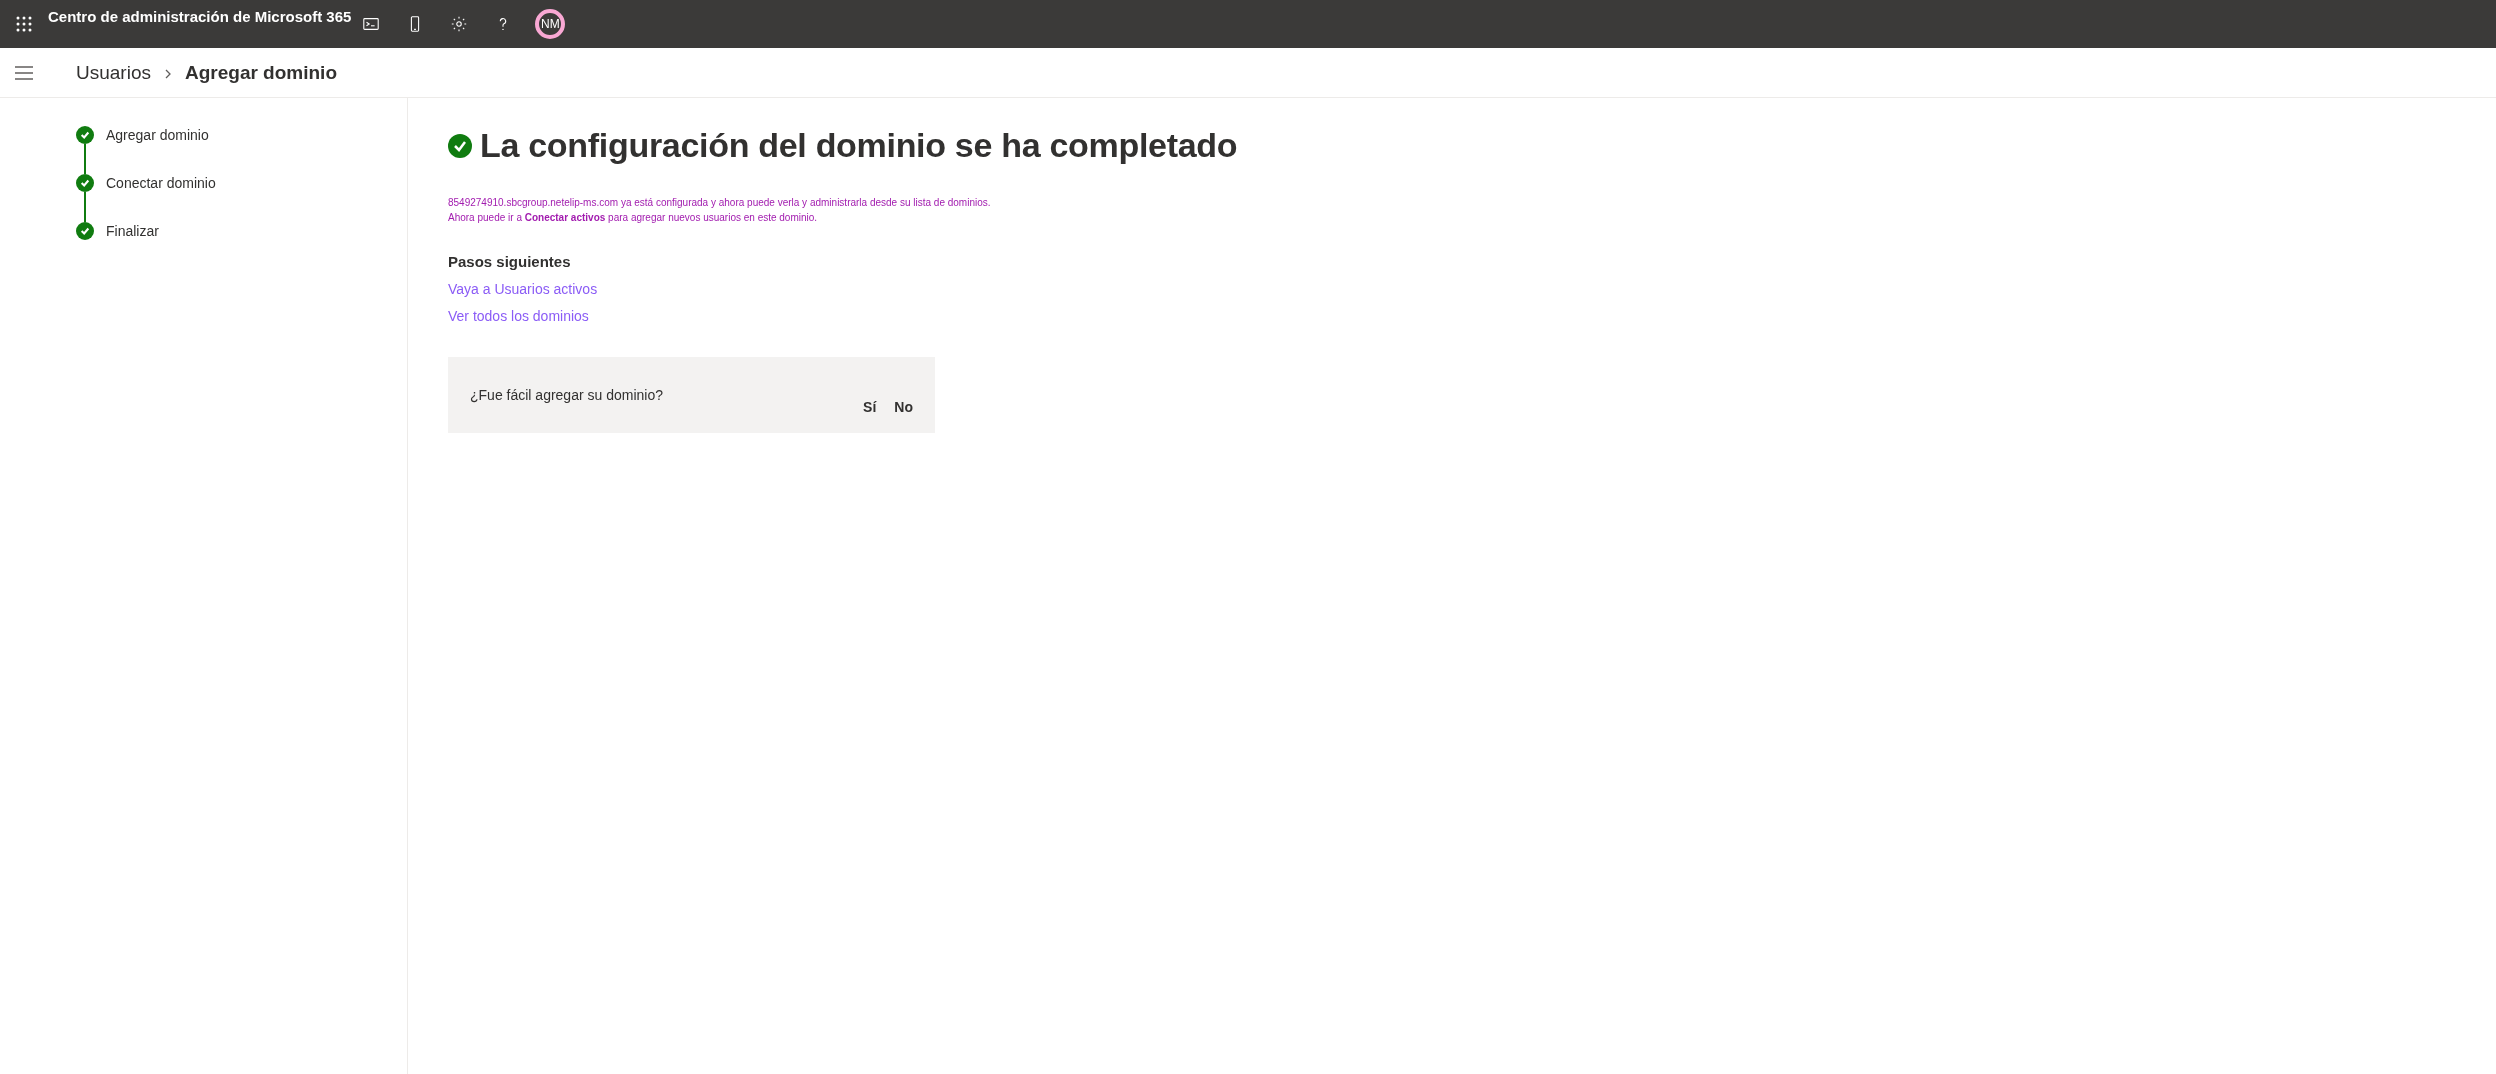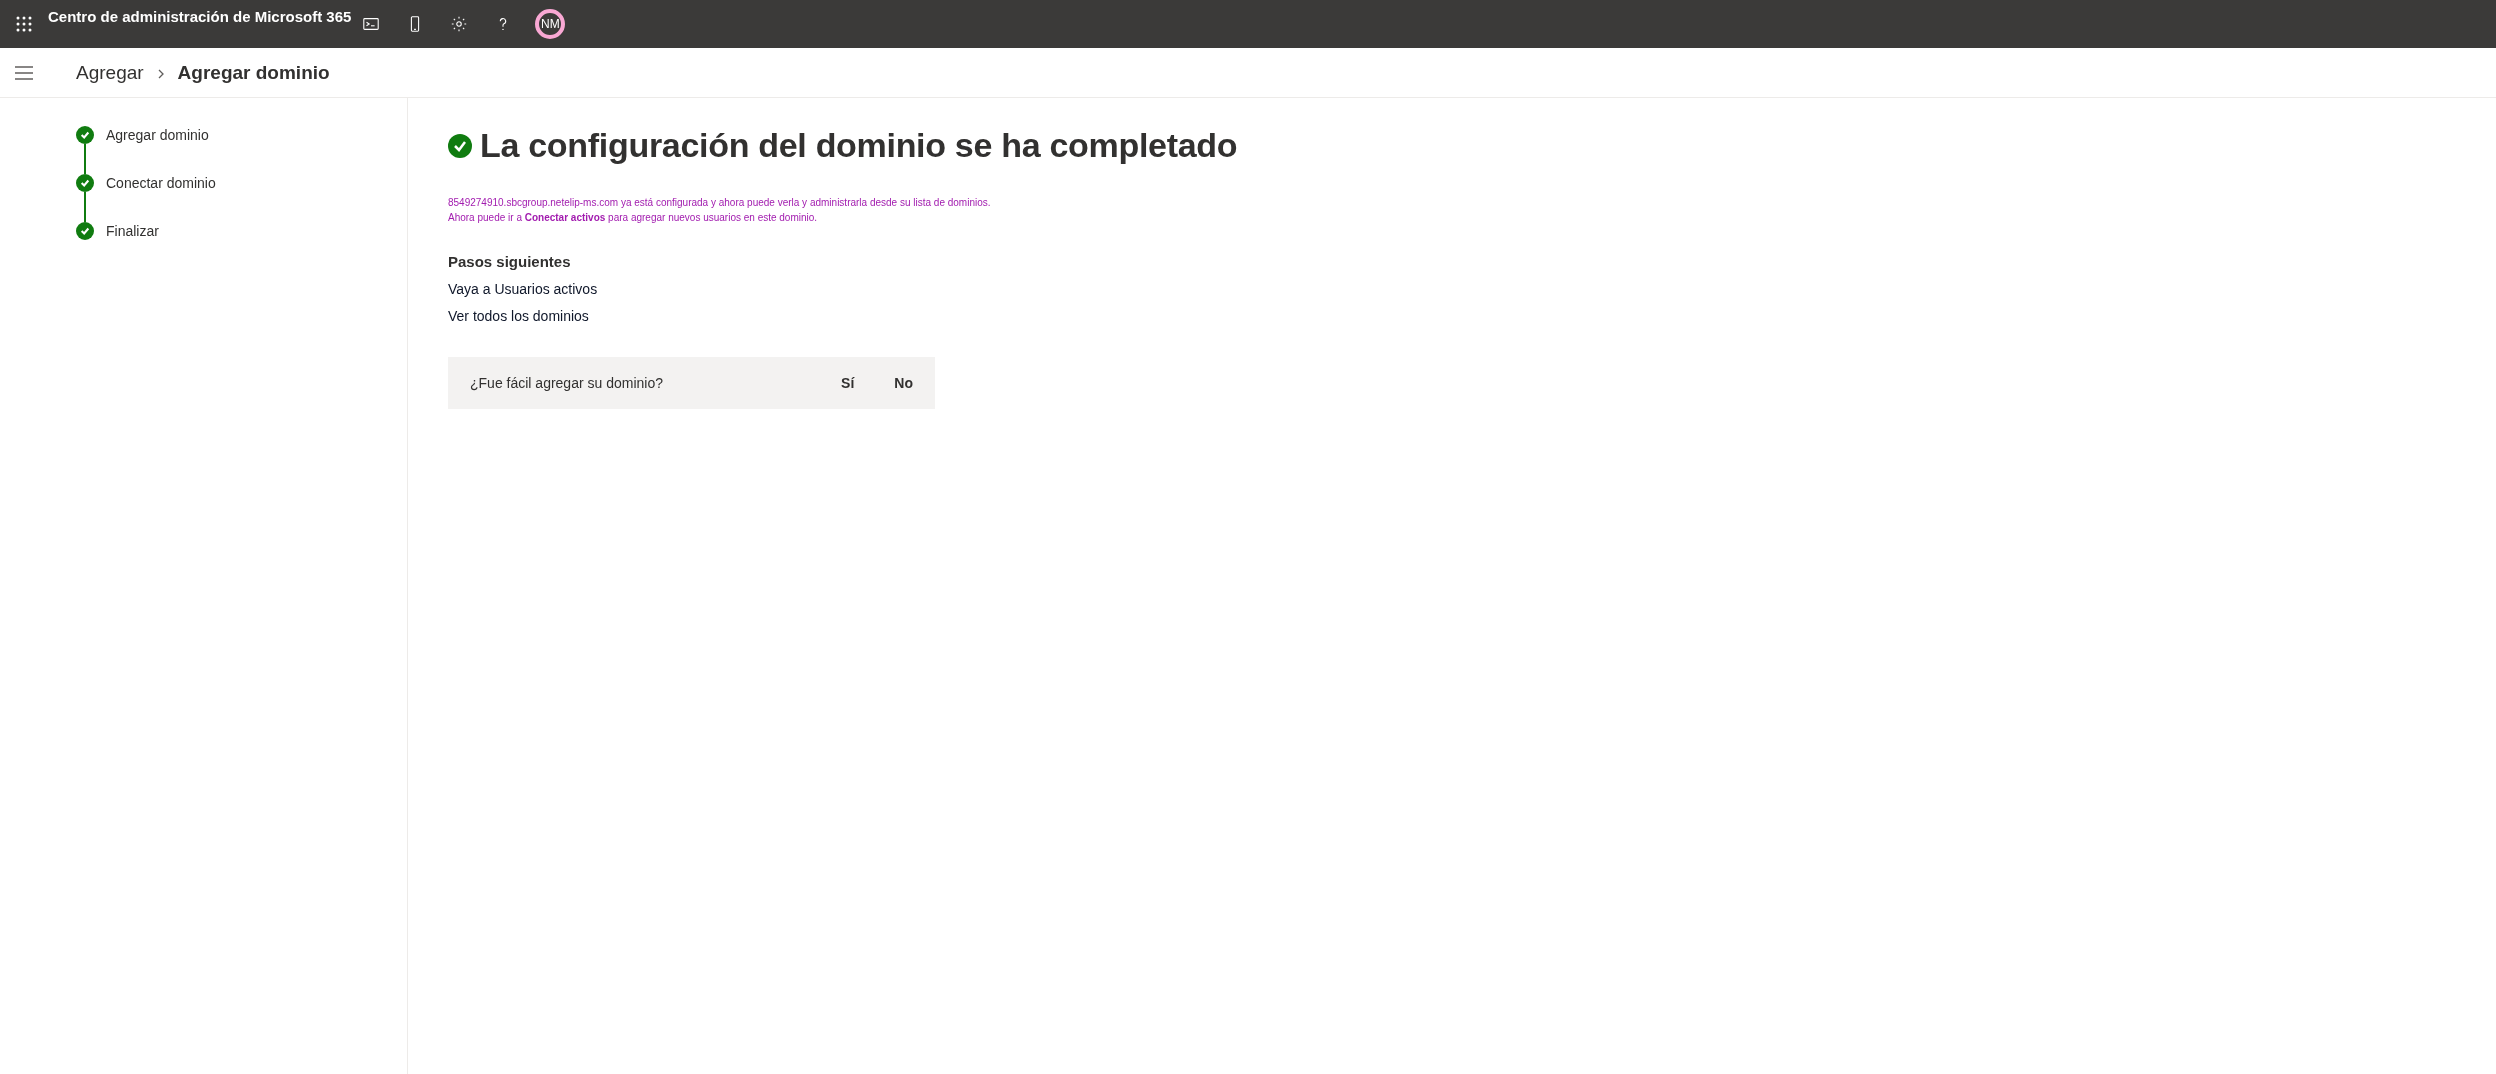--- a/index.html
+++ b/index.html
@@ -105,31 +105,31 @@
     width: 24px; height: 24px; border-radius: 50%; background: #107c10;
     display: flex; align-items: center; justify-content: center;
   }
   .success-circle svg { width: 14px; height: 14px; stroke: #fff; stroke-width: 2.5; fill: none; }
   .page-title { font-size: 34px; font-weight: 700; letter-spacing: -0.3px; }
 
   .desc { font-size: 10px; color: #a21caf; line-height: 1.5; max-width: 780px; }
   .desc .bold { font-weight: 600; }
 
   .next-steps-heading { font-size: 15px; font-weight: 700; margin-top: 28px; margin-bottom: 6px; }
-  .link { color: #0f172a; cursor: pointer; font-size: 14px; display: block; line-height: 1.9; }
+  .link { color: #8b5cf6; cursor: pointer; font-size: 14px; display: block; line-height: 1.9; }
 
   .feedback-box {
     background: #f3f2f1;
     margin-top: 28px;
     padding: 18px 22px;
     display: flex; align-items: center; justify-content: space-between;
     width: 487px;
   }
   .feedback-q { font-size: 14px; }
-  .feedback-actions { display: flex; gap: 40px; }
+  .feedback-actions { display: flex; gap: 18px; margin-top: 24px; }
   .feedback-btn { font-size: 14px; font-weight: 600; cursor: pointer; }
 </style>
 </head>
 <body>
 
 <div class="header">
   <div class="header-left">
     <div class="waffle">
       <svg viewBox="0 0 16 16">
         <circle cx="2" cy="2" r="1.5"></circle>
@@ -177,21 +177,21 @@
 
 <div class="subrow">
   <div class="hamburger">
     <svg viewBox="0 0 18 14">
       <line x1="0" y1="1" x2="18" y2="1"></line>
       <line x1="0" y1="7" x2="18" y2="7"></line>
       <line x1="0" y1="13" x2="18" y2="13"></line>
     </svg>
   </div>
   <div class="breadcrumb">
-    <span class="breadcrumb-link">Agregar</span>
+    <span class="breadcrumb-link">Usuarios</span>
     <span class="breadcrumb-sep">
       <svg width="10" height="10" viewBox="0 0 10 10">
           <path d="M3 1 L7 5 L3 9" fill="none" stroke="#605e5c" stroke-width="1.3"></path>
         </svg>
     </span>
     <span class="breadcrumb-current">Agregar dominio</span>
   </div>
 </div>
 
 <div class="body">

